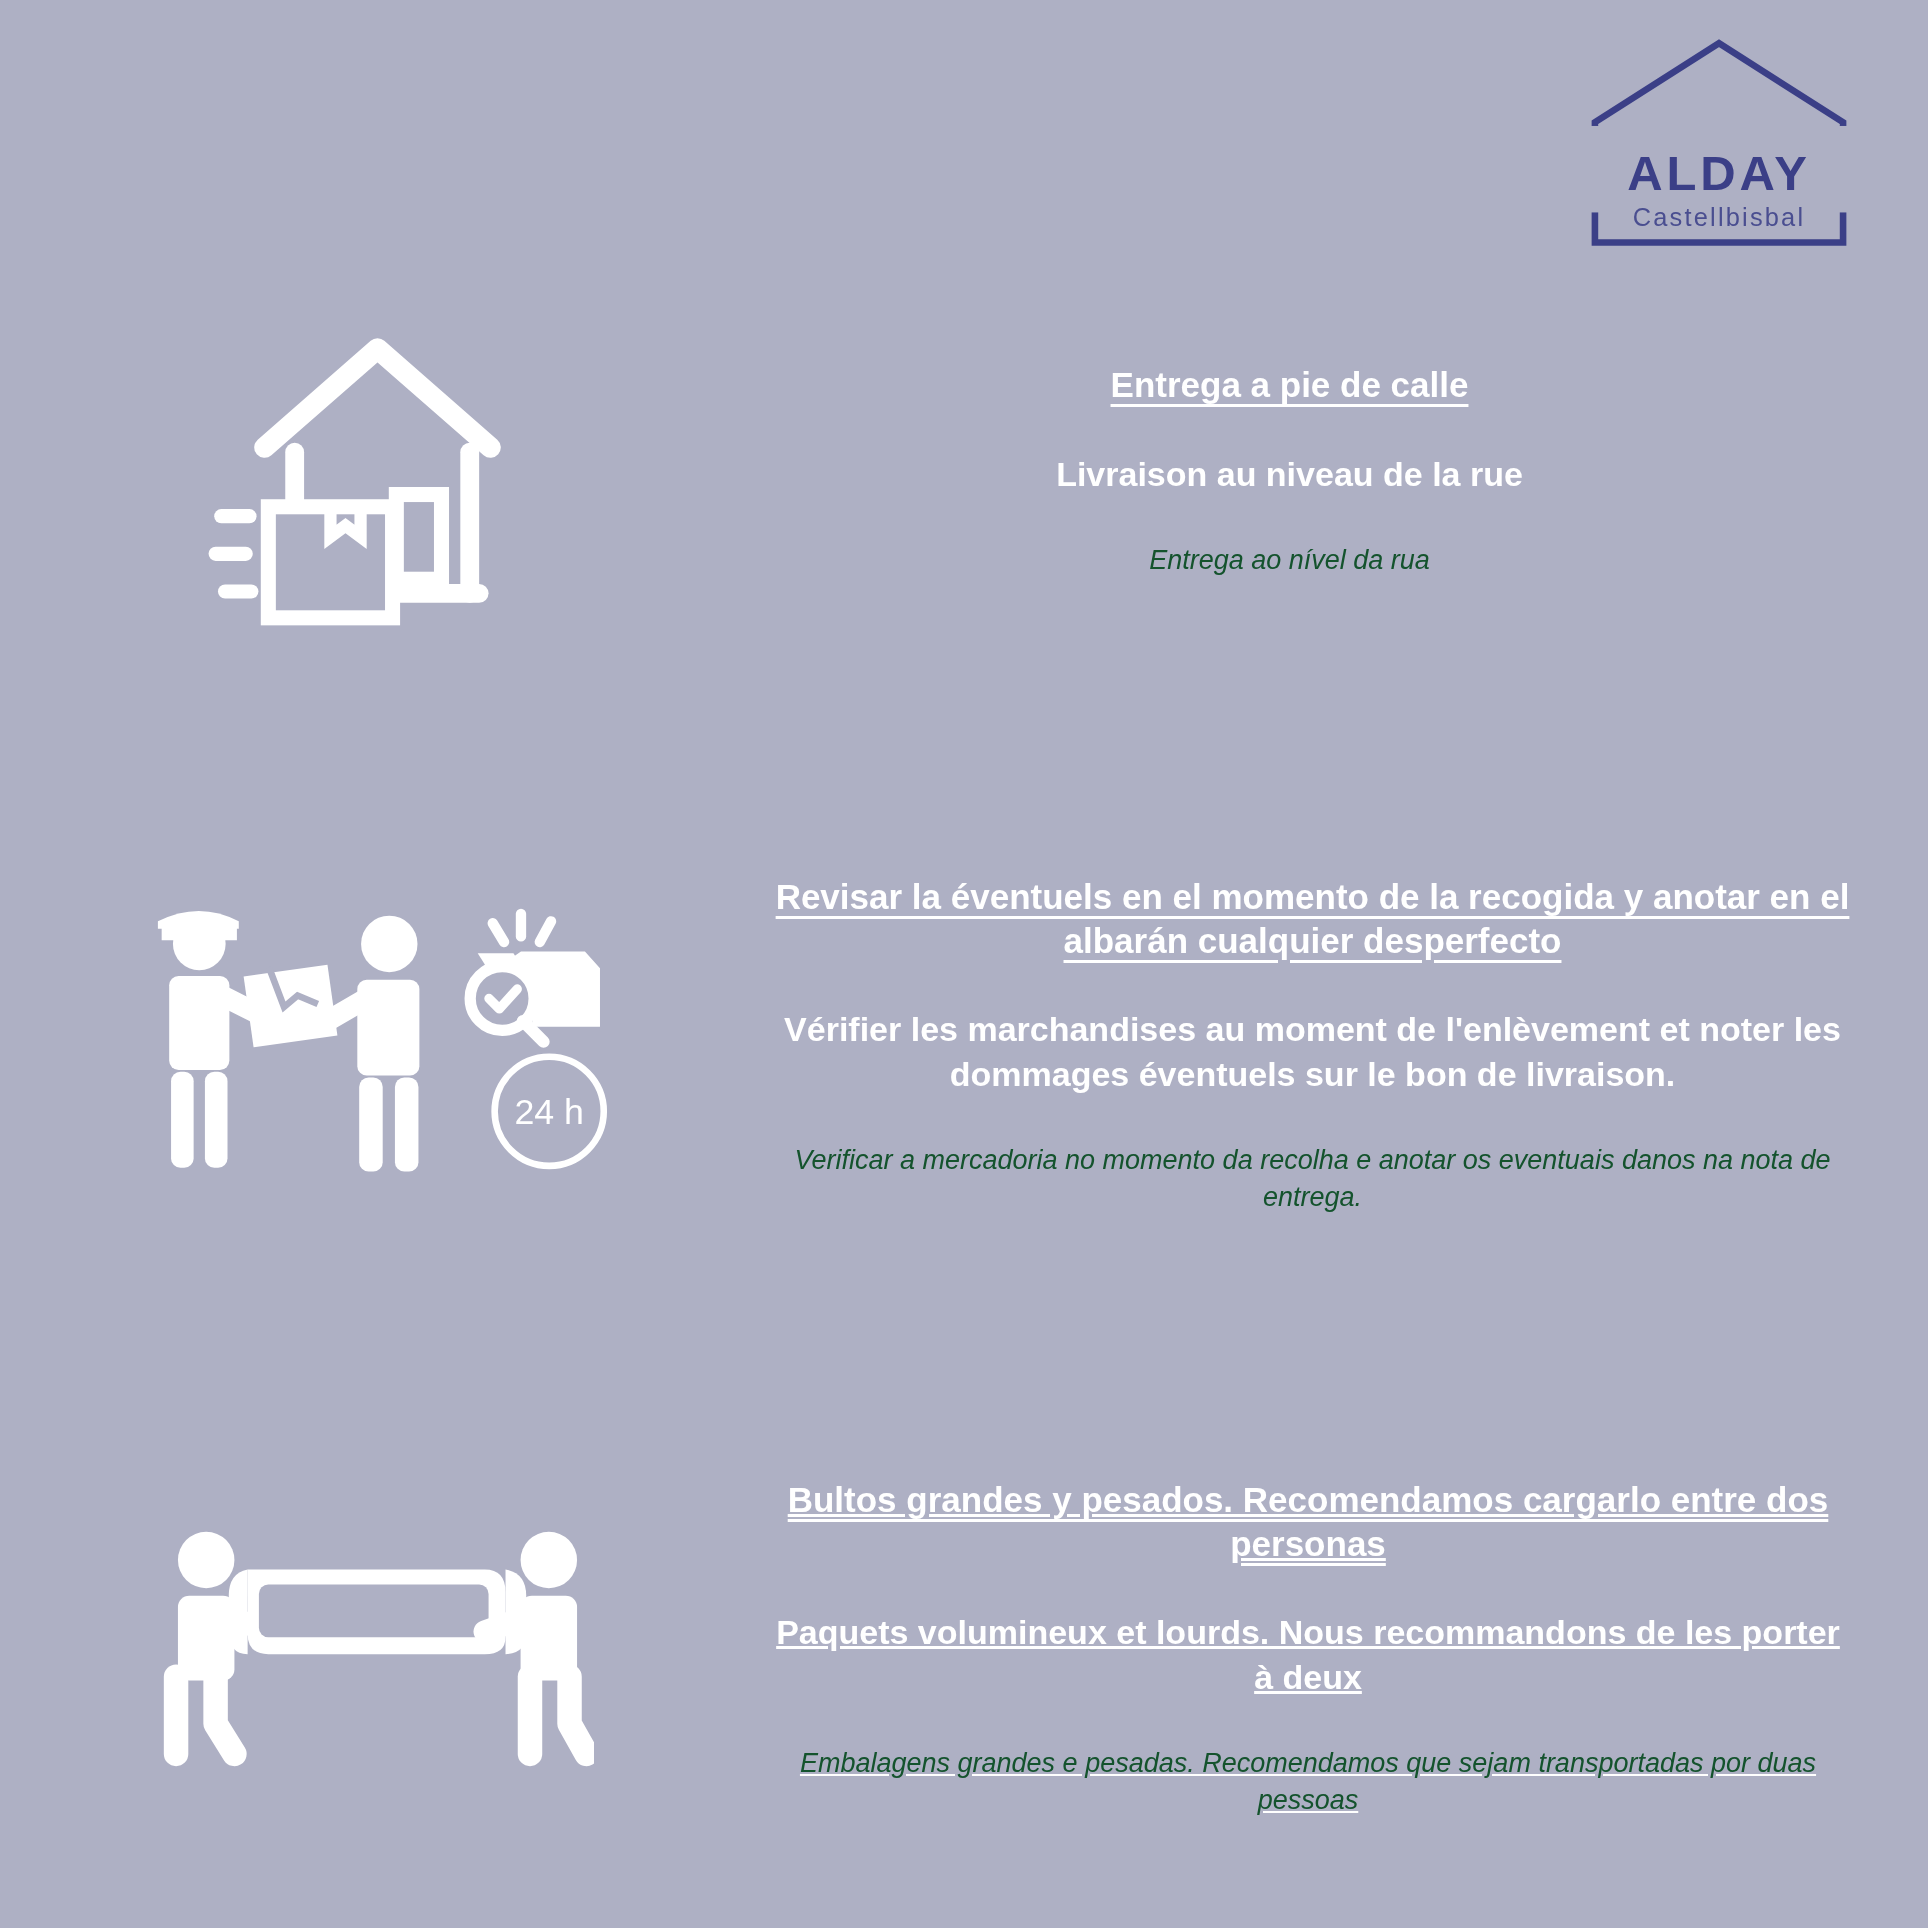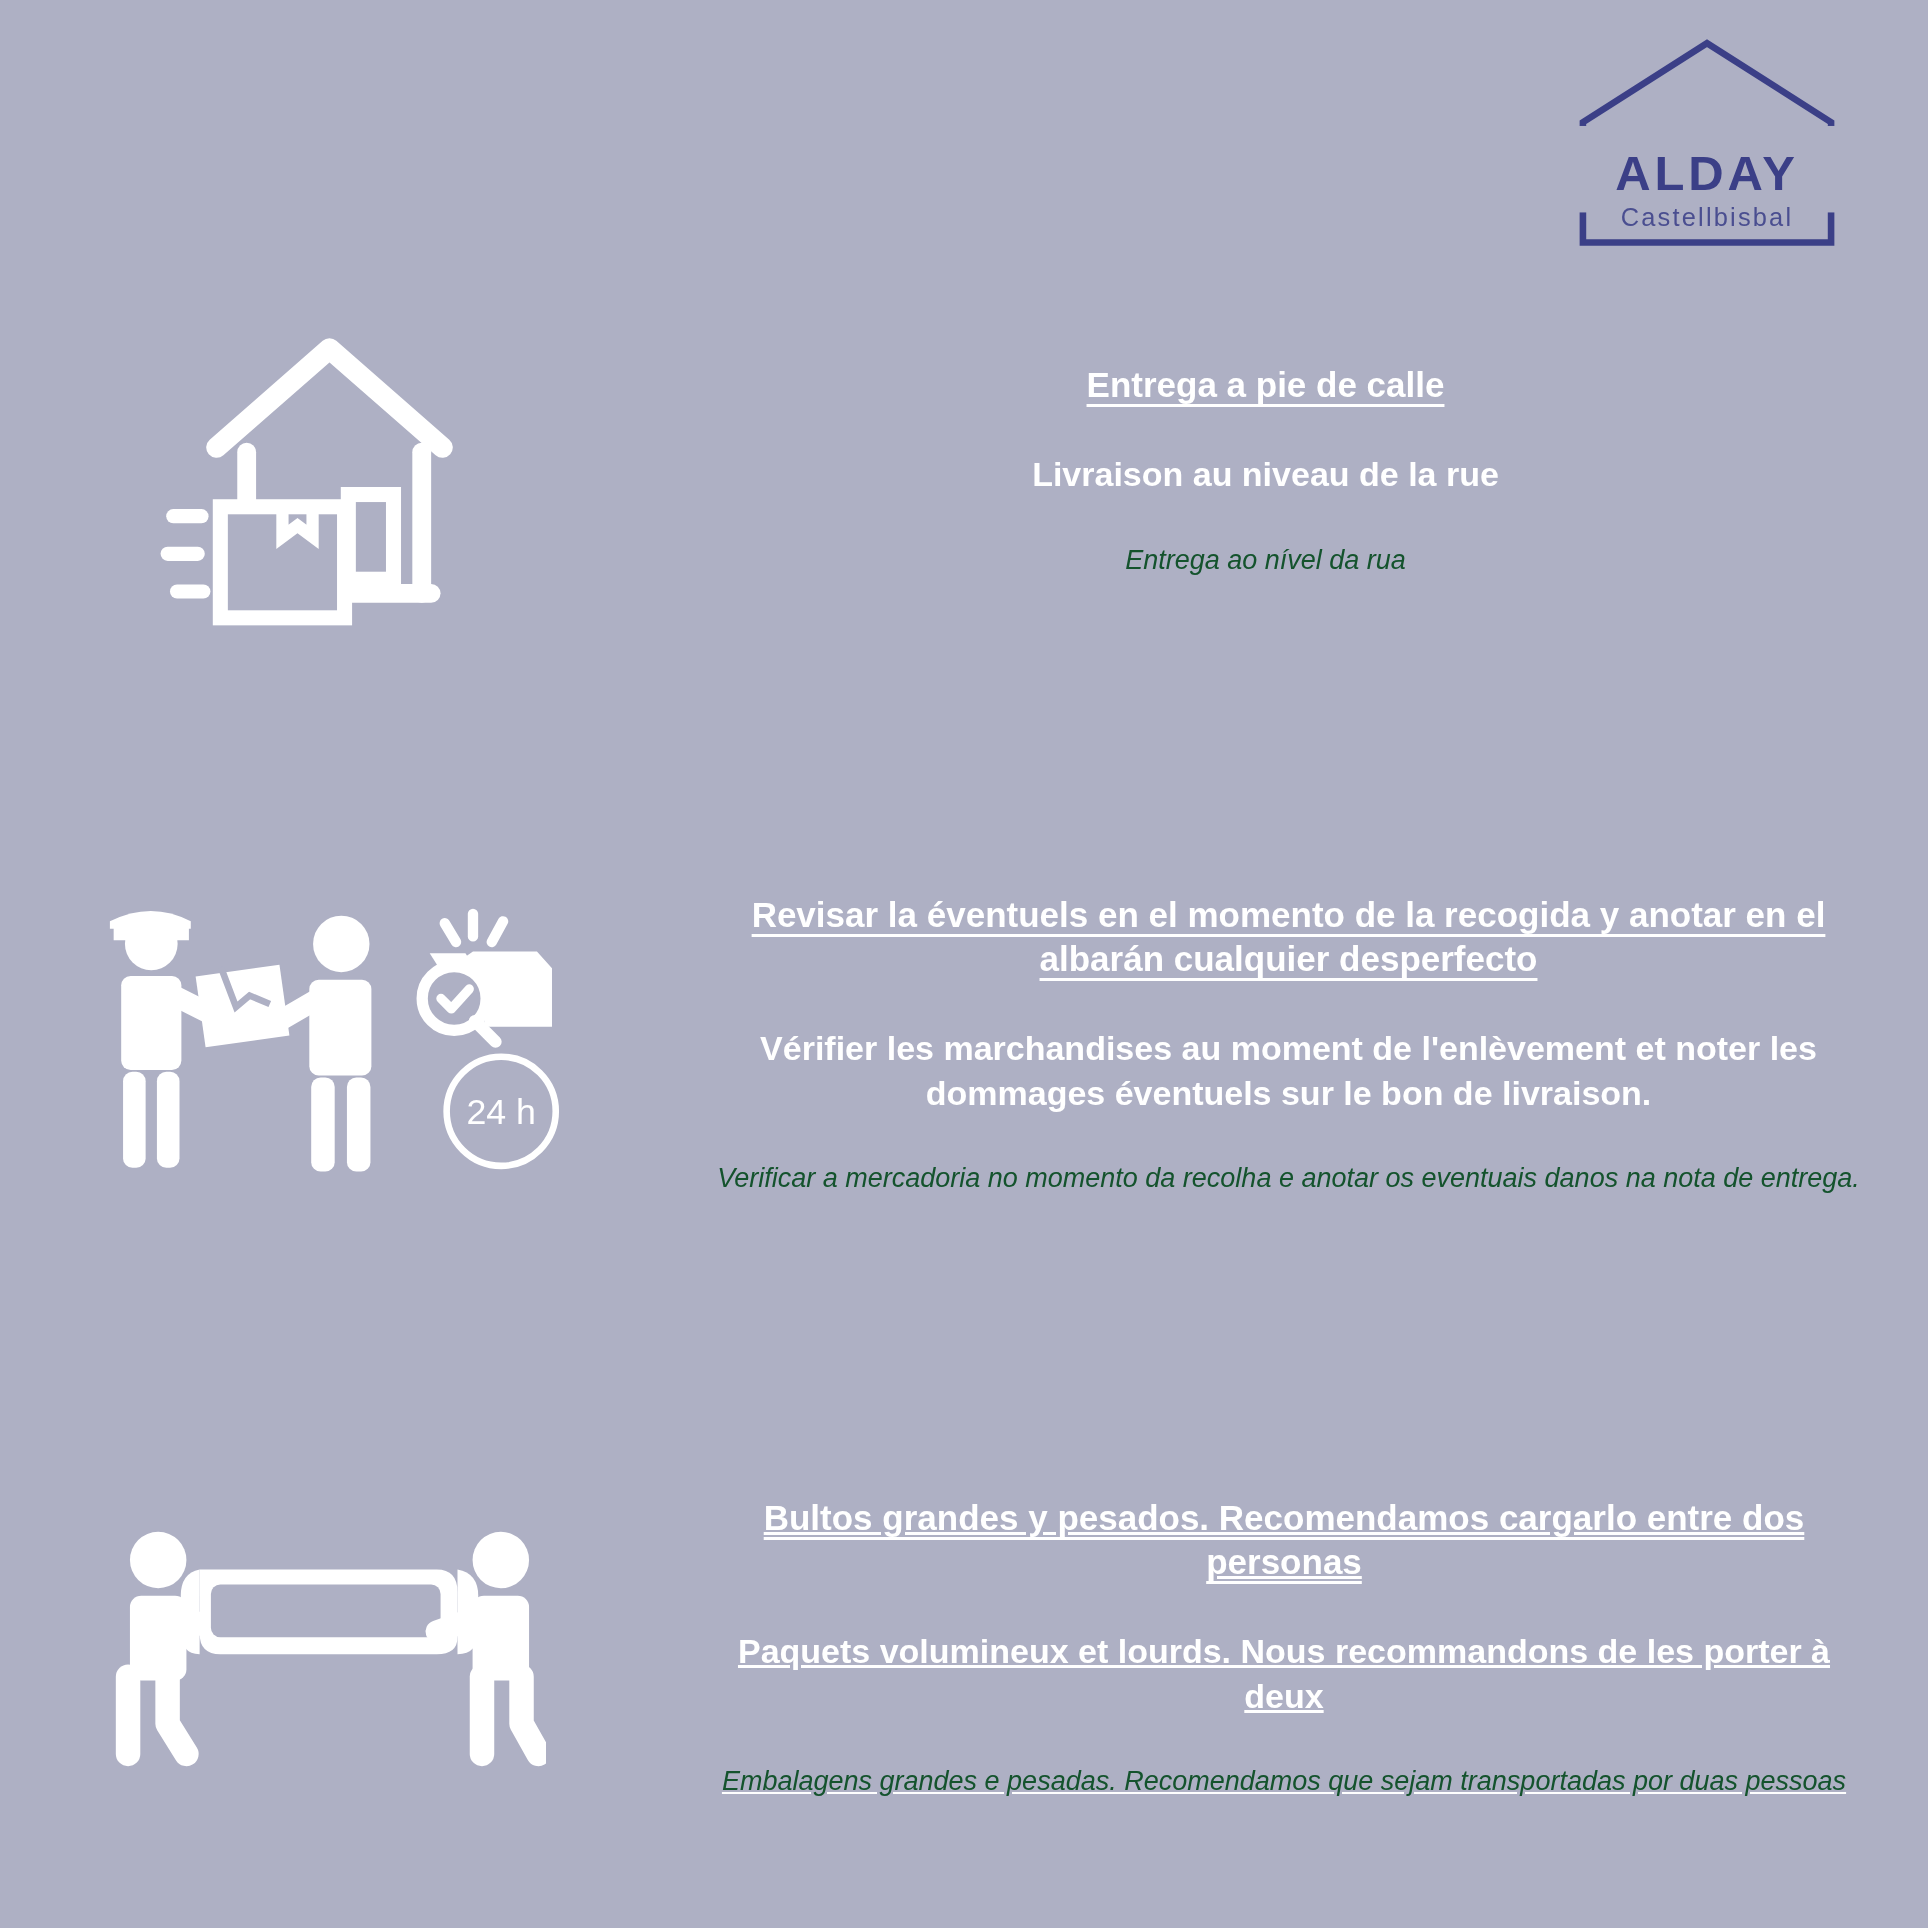--- a/index.html
+++ b/index.html
@@ -13,21 +13,21 @@
     font-family: "Liberation Sans", sans-serif;
     overflow: hidden;
     position: relative;
     color: #ffffff;
   }
 
   
   .logo {
     position: absolute;
     top: 28px;
-    right: 80px;
+    right: 68px;
     width: 282px;
     height: 226px;
   }
   .logo svg { display: block; }
   .logo-text {
     position: absolute;
     left: 0;
     top: 121px;
     width: 282px;
     text-align: center;
@@ -53,20 +53,21 @@
     width: 1928px;
     display: flex;
     align-items: center;
   }
   .icon-cell {
     width: 659px;
     flex: 0 0 659px;
     display: flex;
     justify-content: center;
     align-items: center;
+    padding-left: 48px;
   }
   .text-cell {
     flex: 1 1 auto;
     padding-right: 56px;
     text-align: center;
   }
 
   .row-1 { top: 282px; height: 377px; justify-content: space-between; }
   .row-2 { top: 800px; height: 490px; }
   .row-3 { top: 1403px; height: 490px; text-decoration: underline; }

